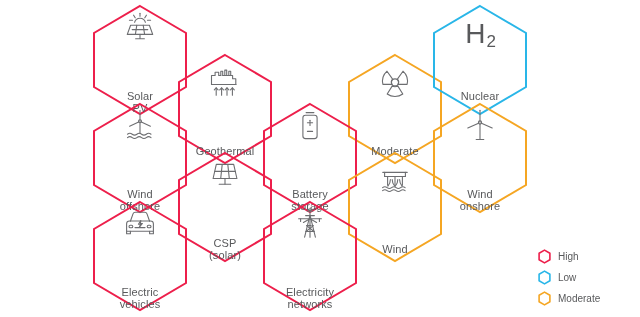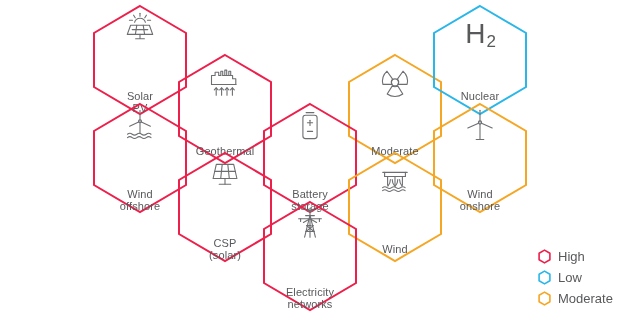--- a/index.html
+++ b/index.html
@@ -98,21 +98,21 @@
     width: 13px;
     height: 15px;
     flex: none;
   }
   .legend-swatch svg {
     width: 13px;
     height: 15px;
     display: block;
   }
   .legend-text {
-    font-size: 13px;
+    font-size: 10px;
     color: #58595b;
     line-height: 12px;
     white-space: nowrap;
   }
 </style>
 </head>
 <body>
 
 <div id="board">
     <div class="hexcell" style="left: 92px; top: 4px;">
@@ -285,20 +285,41 @@
       <path d="M19.9 17l11.3 5"></path>
       <circle cx="19" cy="16.5" r="1.6"></circle>
       <path d="M19 18.1v15.4"></path>
       <path d="M15.2 33.5h7.6"></path>
     </svg>
         </div>
         <div class="hexlabel">Wind
 onshore</div>
       </div>
     </div>
+    <div class="hexcell" style="left: 92px; top: 200px;">
+      <svg class="hexshape" viewBox="0 0 96 112" preserveAspectRatio="none" fill="none" stroke="#ed1f4b" stroke-width="2" stroke-linejoin="miter">
+            <polygon points="48,2 94,29 94,83 48,110 2,83 2,29"></polygon>
+          </svg>
+      <div class="hexinner">
+        <div class="hexicon">
+    <svg viewBox="0 0 38 38" fill="none" stroke="#6d6e71" stroke-width="1.1" stroke-linecap="round" stroke-linejoin="round">
+      <path d="M9.4 17.2 12 9.9a2.4 2.4 0 0 1 2.3-1.6h9.4a2.4 2.4 0 0 1 2.3 1.6l2.6 7.3"></path>
+      <path d="M5.6 19.8c0-1.6 1.3-2.8 2.9-2.8h21c1.6 0 2.9 1.2 2.9 2.8v7.4H5.6z"></path>
+      <path d="M5.6 27.2v2.6h3.8v-2.6"></path>
+      <path d="M28.6 27.2v2.6h3.8v-2.6"></path>
+      <rect x="8" y="21.2" width="3.8" height="2.6" rx="1.3"></rect>
+      <rect x="26.2" y="21.2" width="3.8" height="2.6" rx="1.3"></rect>
+      <path d="M14 23.6h10"></path>
+      <path d="M19.8 16.6l-2.4 3.6h2.2l-1.4 3.2 3.2-3.9h-2z"></path>
+    </svg>
+        </div>
+        <div class="hexlabel">Electric
+vehicles</div>
+      </div>
+    </div>
     <div class="hexcell" style="left: 262px; top: 200px;">
       <svg class="hexshape" viewBox="0 0 96 112" preserveAspectRatio="none" fill="none" stroke="#ed1f4b" stroke-width="2" stroke-linejoin="miter">
             <polygon points="48,2 94,29 94,83 48,110 2,83 2,29"></polygon>
           </svg>
       <div class="hexinner">
         <div class="hexicon">
     <svg viewBox="0 0 38 38" fill="none" stroke="#6d6e71" stroke-width="1.1" stroke-linecap="round" stroke-linejoin="round">
       <path d="M19 4.4v28.8"></path>
       <path d="M16.1 7.1h5.8"></path>
       <path d="M17.1 5.2 19 7.1l1.9-1.9"></path>

